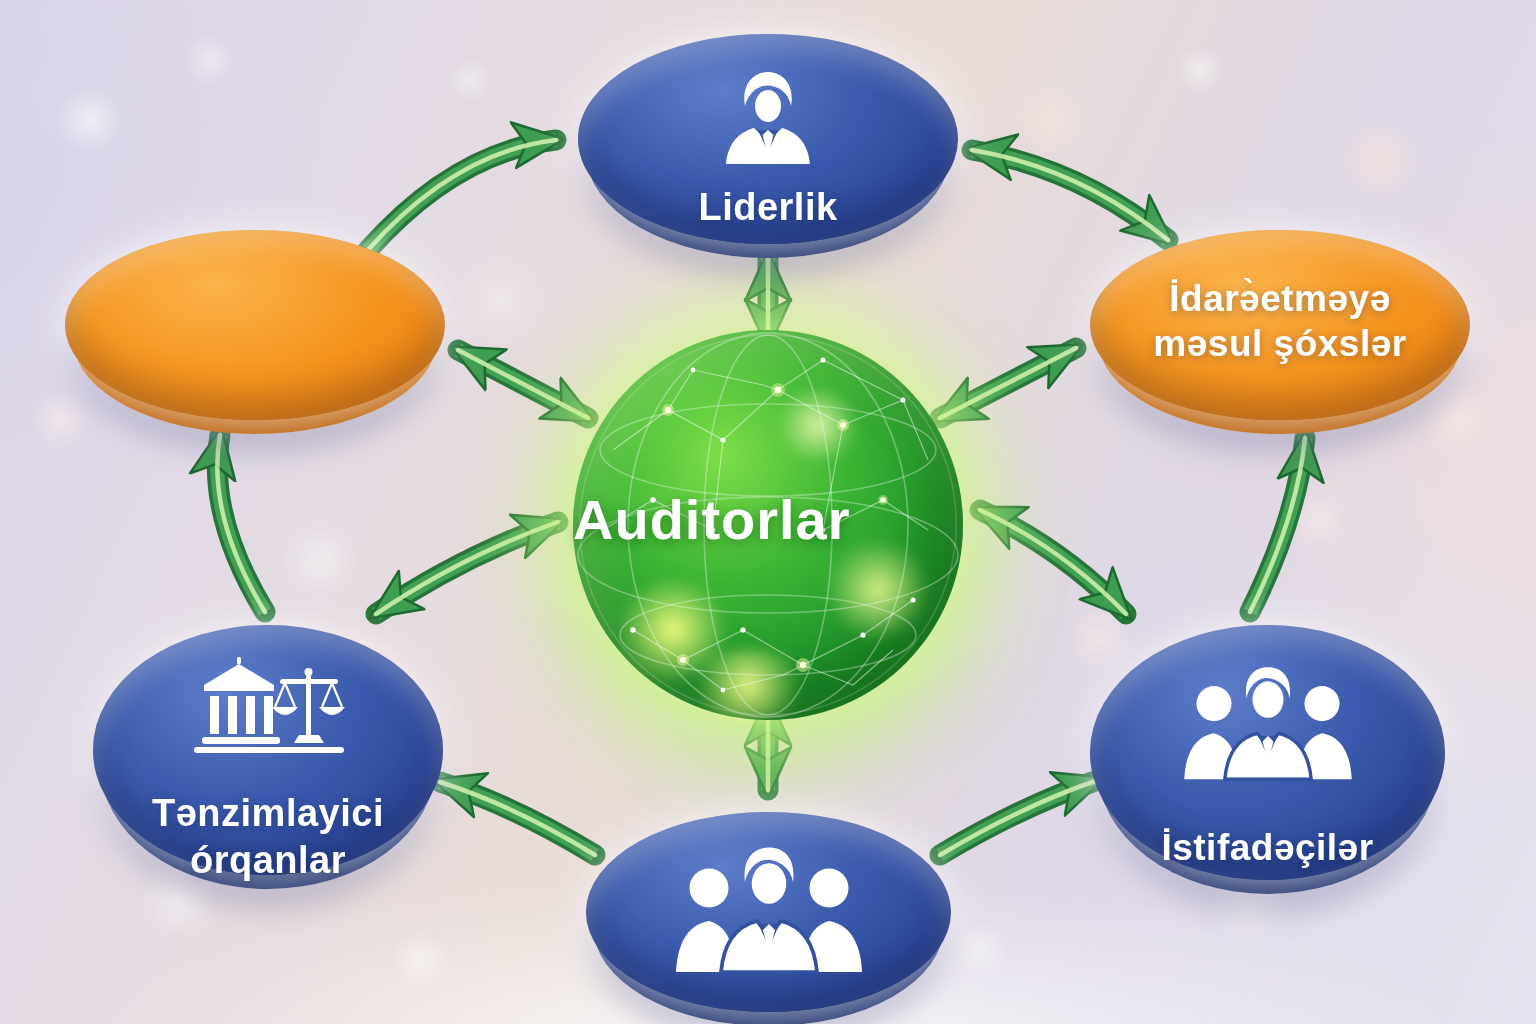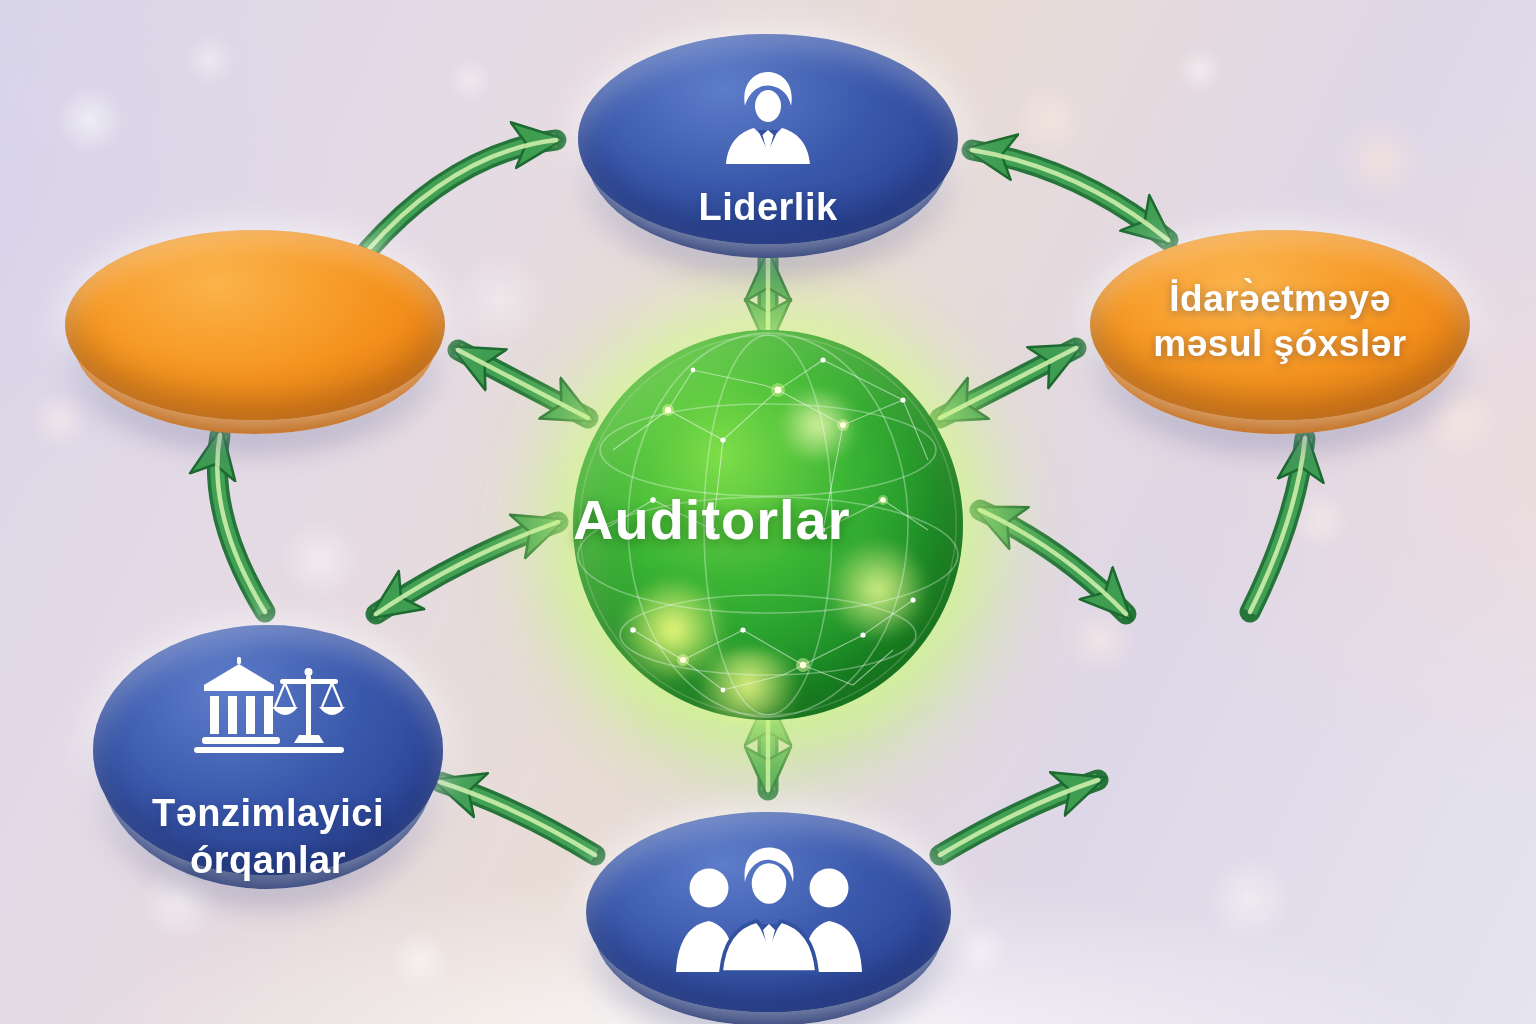--- a/index.html
+++ b/index.html
@@ -262,37 +262,59 @@
         <g fill="#ffffff">
           <path d="M104 56 Q117 72 130 56 Z"></path>
           <path d="M151 56 Q164 72 177 56 Z"></path>
           <polygon points="126,92 156,92 151,84 131,84"></polygon>
         </g>
       </svg>
     </div>
     <div class="node-label" style="bottom:-8px;font-size:38px;padding:0 26px;">Tənzimlayici órqanlar</div>
   </div>
 
-
-  <div class="node blue" style="left:586px;top:812px;width:365px;height:200px;">
-    <div class="rim"></div>
-    <div class="face"></div>
-    <div class="icon" style="top:22px;">
-      <svg width="210" height="150" viewBox="0 0 140 100">
+  <div class="node blue" style="left:1090px;top:625px;width:355px;height:255px;">
+    <div class="rim"></div>
+    <div class="face"></div>
+    <div class="icon" style="top:30px;">
+      <svg width="190" height="135" viewBox="0 0 140 100">
         <g fill="#ffffff">
           <circle cx="30" cy="36" r="13"></circle>
           <path d="M8 92 C9 70 18 60 30 58 C37 60 42 65 44 72 L44 92 Z"></path>
           <circle cx="110" cy="36" r="13"></circle>
           <path d="M132 92 C131 70 122 60 110 58 C103 60 98 65 96 72 L96 92 Z"></path>
         </g>
         <g>
           <path d="M54 32 C52 16 60 9 70 9 C80 9 88 16 86 32 C84.5 24 80 20.5 74.5 18.2 C68.5 15.8 63 17.5 58.5 22.5 C56.3 25 54.6 28.3 54 32 Z" fill="#ffffff"></path>
           <ellipse cx="70" cy="33" rx="11.5" ry="13.5" fill="#ffffff"></ellipse>
           <path d="M38 92 C40 70 50 61 62 58 L66 63 L74 63 L78 58 C90 61 100 70 102 92 Z" fill="#ffffff" stroke="#32519f" stroke-width="2.5"></path>
           <polygon points="63,60 77,60 70,76" fill="#32519f"></polygon>
           <polygon points="70,60 74,64 70,80 66,64" fill="#ffffff"></polygon>
         </g>
       </svg>
     </div>
+    <div class="node-label" style="bottom:10px;font-size:37px;">İstifadəçilər</div>
+  </div>
+
+  <div class="node blue" style="left:586px;top:812px;width:365px;height:200px;">
+    <div class="rim"></div>
+    <div class="face"></div>
+    <div class="icon" style="top:22px;">
+      <svg width="210" height="150" viewBox="0 0 140 100">
+        <g fill="#ffffff">
+          <circle cx="30" cy="36" r="13"></circle>
+          <path d="M8 92 C9 70 18 60 30 58 C37 60 42 65 44 72 L44 92 Z"></path>
+          <circle cx="110" cy="36" r="13"></circle>
+          <path d="M132 92 C131 70 122 60 110 58 C103 60 98 65 96 72 L96 92 Z"></path>
+        </g>
+        <g>
+          <path d="M54 32 C52 16 60 9 70 9 C80 9 88 16 86 32 C84.5 24 80 20.5 74.5 18.2 C68.5 15.8 63 17.5 58.5 22.5 C56.3 25 54.6 28.3 54 32 Z" fill="#ffffff"></path>
+          <ellipse cx="70" cy="33" rx="11.5" ry="13.5" fill="#ffffff"></ellipse>
+          <path d="M38 92 C40 70 50 61 62 58 L66 63 L74 63 L78 58 C90 61 100 70 102 92 Z" fill="#ffffff" stroke="#32519f" stroke-width="2.5"></path>
+          <polygon points="63,60 77,60 70,76" fill="#32519f"></polygon>
+          <polygon points="70,60 74,64 70,80 66,64" fill="#ffffff"></polygon>
+        </g>
+      </svg>
+    </div>
     <div class="node-label"></div>
   </div>
 
 </div>
 
 </body></html>

